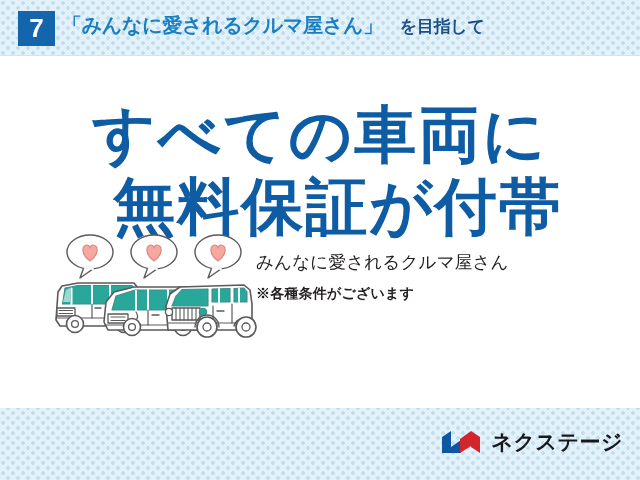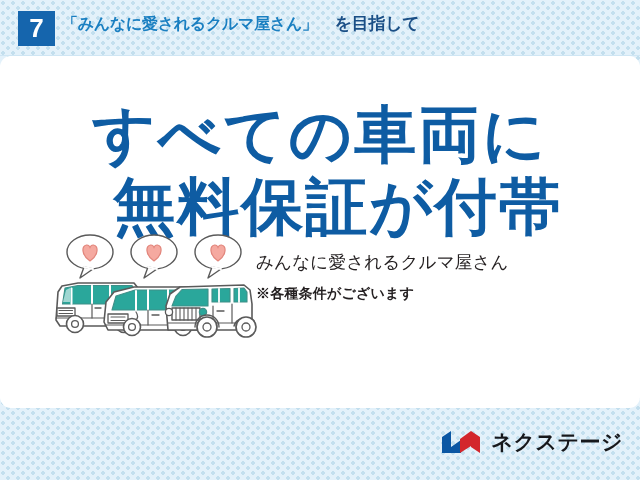--- a/index.html
+++ b/index.html
@@ -59,42 +59,41 @@
   .header-text {
     position: absolute;
     left: 62px;
     top: 12px;
     height: 34px;
     display: flex;
     align-items: baseline;
     white-space: nowrap;
   }
   .header-main {
-    font-size: 16px;
+    font-size: 20px;
     font-weight: bold;
     color: #1a7fc1;
     letter-spacing: -0.3px;
   }
   .header-sub {
     font-size: 17px;
     font-weight: bold;
     color: #1b4f86;
     letter-spacing: -0.3px;
     margin-left: 17px;
   }
 
   
   #panel {
     position: absolute;
     left: 0;
     top: 56px;
     width: 640px;
     height: 352px;
     background: #ffffff;
-    border-radius: 11px;
   }
 
   
   .headline {
     position: absolute;
     width: 640px;
     text-align: center;
     color: #0e5ca3;
     font-weight: bold;
     font-family: "Liberation Sans", sans-serif;

